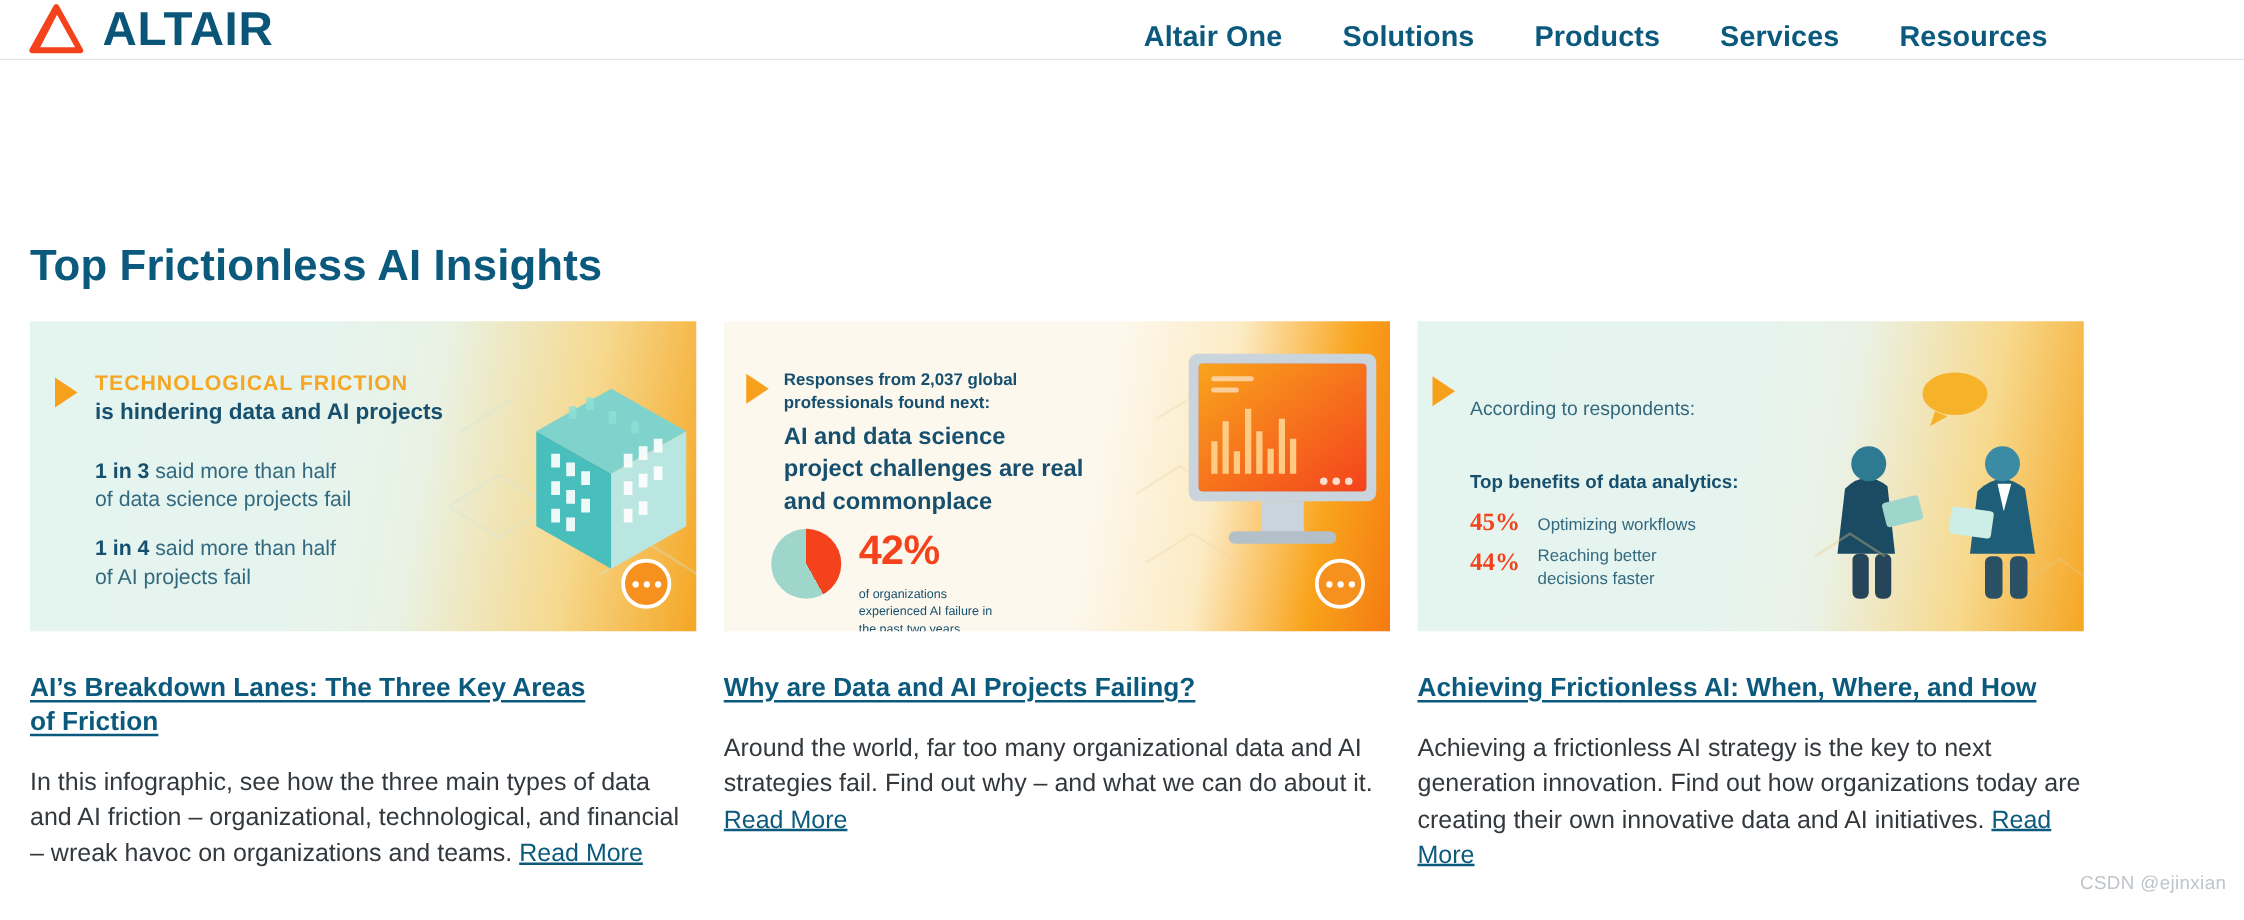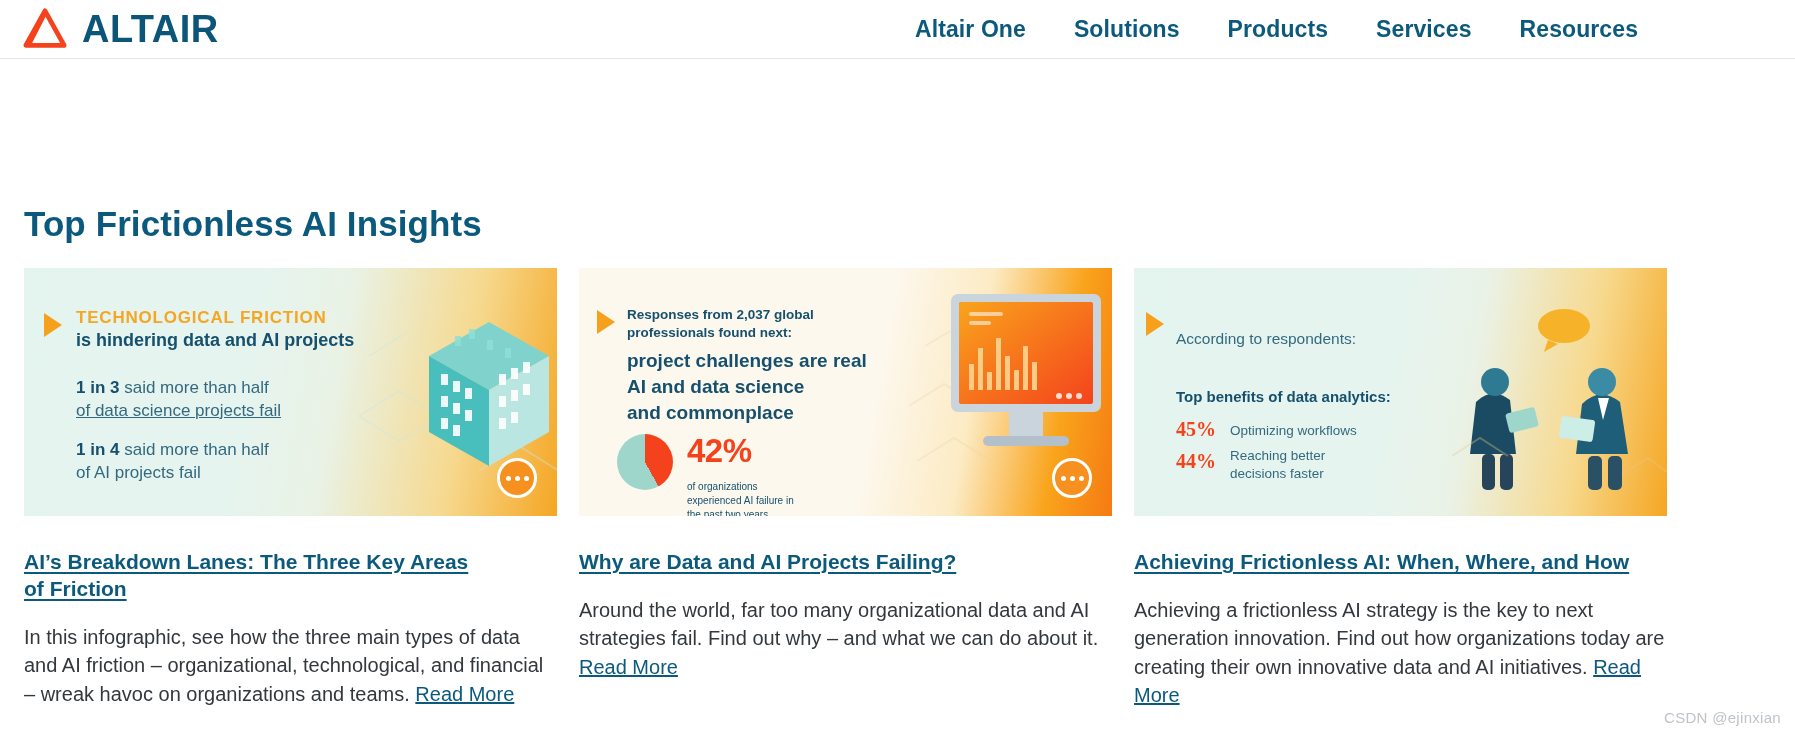--- a/index.html
+++ b/index.html
@@ -7,21 +7,21 @@
     width: 1795px; height: 736px;
     overflow: hidden;
     background: #ffffff;
     font-family: "Liberation Sans", sans-serif;
   }
 
   
   .site-header {
     position: relative;
     width: 1795px;
-    height: 59px;
+    height: 48px;
     background: #ffffff;
     display: flex;
     align-items: center;
     border-bottom: 1px solid #e3e6e8;
   }
   .brand {
     display: flex;
     align-items: center;
     margin-left: 22px;
     gap: 14px;
@@ -239,21 +239,21 @@
           </svg>
 
           <span class="play-tri" style="left:20px; top:45px;"></span>
 
           <div class="ig-text ig-h-orange" style="left:52px; top:40px; font-size:17px;">TECHNOLOGICAL FRICTION</div>
           <div class="ig-text ig-h-blue" style="left:52px; top:62px; font-size:18px;">is hindering data and AI projects</div>
 
           <div class="ig-text" style="left:52px; top:110px; font-size:17px; color:#33697f;">
             <span class="ig-bold">1 in 3</span><span> said more than half</span>
           </div>
-          <div class="ig-text ig-sub" style="left:52px; top:133px; font-size:17px;text-decoration:underline;">of data science projects fail</div>
+          <div class="ig-text ig-sub" style="left:52px; top:133px; font-size:17px;">of data science projects fail</div>
 
           <div class="ig-text" style="left:52px; top:172px; font-size:17px; color:#33697f;">
             <span class="ig-bold">1 in 4</span><span> said more than half</span>
           </div>
           <div class="ig-text ig-sub" style="left:52px; top:195px; font-size:17px;">of AI projects fail</div>
 
           <button class="more-btn">
             <i></i>
               <i></i>
               <i></i>
@@ -309,22 +309,22 @@
           </svg>
 
           <span class="play-tri" style="left:18px; top:42px;"></span>
 
           <div class="ig-text" style="left:48px; top:38px; font-size:13.5px; font-weight:700; color:#16506e; line-height:1.35;">
             <div>Responses from 2,037 global</div>
             <div>professionals found next:</div>
           </div>
 
           <div class="ig-text" style="left:48px; top:80px; font-size:19px; font-weight:700; color:#16506e; line-height:1.36;">
+            <div>AI and data science</div>
             <div>project challenges are real</div>
-            <div>AI and data science</div>
             <div>and commonplace</div>
           </div>
 
           <span class="pie" style="left:38px; top:166px;"></span>
           <span class="big-pct" style="left:108px; top:164px;">42%</span>
 
           <div class="ig-text" style="left:108px; top:212px; font-size:10px; color:#16506e; line-height:1.38;">
             <div>of organizations</div>
             <div>experienced AI failure in</div>
             <div>the past two years</div>

